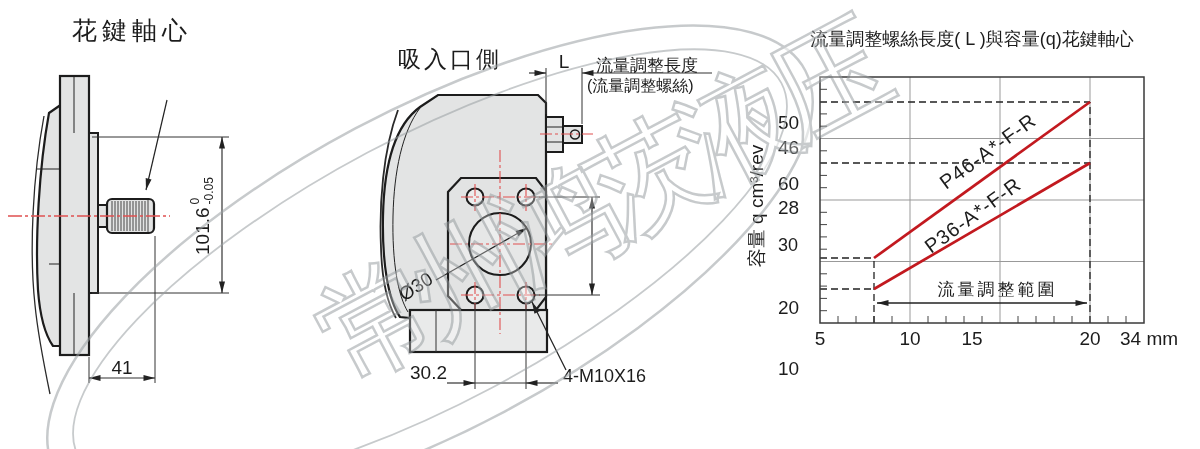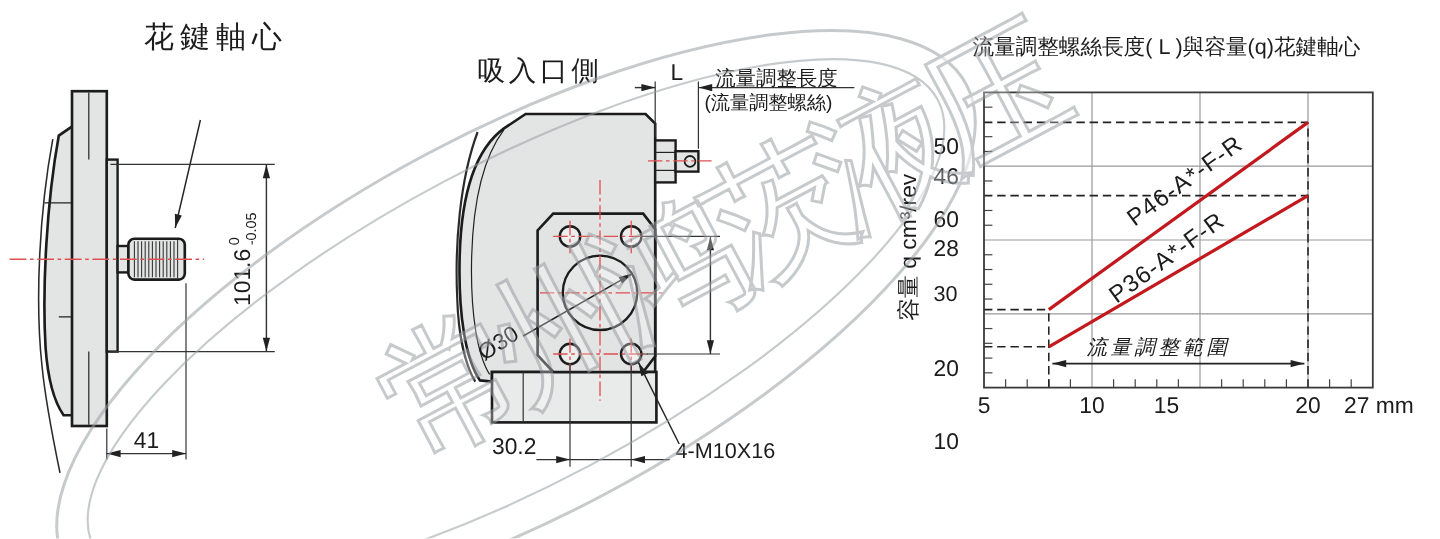--- a/index.html
+++ b/index.html
@@ -170,21 +170,21 @@
 
     <line x1="874" y1="258" x2="1090" y2="102" stroke="#c2191f" stroke-width="2.7"></line>
     <line x1="874" y1="289" x2="1090" y2="163" stroke="#c2191f" stroke-width="2.7"></line>
 
     <line x1="877" y1="303" x2="1087" y2="303" stroke="#222" stroke-width="1.3" marker-start="url(#aS)" marker-end="url(#aE)"></line>
 
     <rect x="820" y="77" width="324" height="246" fill="none" stroke="#3a3a3a" stroke-width="1.5"></rect>
   </g>
 </svg>
 
-<div class="lbl" style="left:72px;top:14px;font-size:25px;letter-spacing:5px;margin-left:48px;">花鍵軸心</div>
+<div class="lbl" style="left:72px;top:14px;font-size:25px;letter-spacing:5px;">花鍵軸心</div>
 <div class="lbl rot90" style="left:143px;top:203px;width:120px;height:26px;font-size:19px;">
   <span>101.6</span>
       <span class="tol">
         <span>0</span>
         <span>-0.05</span>
       </span>
 </div>
 <div class="lbl ctr" style="left:104px;top:357px;width:36px;font-size:19px;">41</div>
 
 <div class="lbl" style="left:398px;top:44px;font-size:23px;letter-spacing:3px;">吸入口側</div>
@@ -203,25 +203,25 @@
 <div class="lbl rgt" style="left:778px;top:127px;width:34px;font-size:19px;">60</div>
 <div class="lbl rgt" style="left:778px;top:151px;width:34px;font-size:19px;">28</div>
 <div class="lbl rgt" style="left:778px;top:189px;width:34px;font-size:18px;">30</div>
 <div class="lbl rgt" style="left:778px;top:251px;width:34px;font-size:19px;">20</div>
 <div class="lbl rgt" style="left:778px;top:312px;width:34px;font-size:19px;">10</div>
 
 <div class="lbl ctr" style="left:800px;top:328px;width:40px;font-size:19px;">5</div>
 <div class="lbl ctr" style="left:890px;top:328px;width:40px;font-size:19px;">10</div>
 <div class="lbl ctr" style="left:952px;top:328px;width:40px;font-size:19px;">15</div>
 <div class="lbl ctr" style="left:1070px;top:328px;width:40px;font-size:19px;">20</div>
-<div class="lbl" style="left:1120px;top:328px;font-size:19px;">27 mm</div>
+<div class="lbl" style="left:1120px;top:328px;font-size:19px;">34 mm</div>
 
 <div class="lbl ctr" style="left:923px;top:140px;width:130px;font-size:20px;letter-spacing:1px;transform:rotate(-36deg);">P46-A*-F-R</div>
 <div class="lbl ctr" style="left:908px;top:204px;width:130px;font-size:20px;letter-spacing:1px;transform:rotate(-36deg);">P36-A*-F-R</div>
-<div class="lbl ctr" style="left:888px;top:278px;width:155px;font-size:17px;letter-spacing:3px;font-style:italic;">流量調整範圍</div>
+<div class="lbl ctr" style="left:920px;top:278px;width:155px;font-size:17px;letter-spacing:3px;">流量調整範圍</div>
 
 <svg id="wm" width="1200" height="449" viewBox="0 0 1200 449">
   <g opacity="0.55">
     <ellipse cx="430" cy="270" rx="425" ry="160" transform="rotate(-28 430 270)" fill="none" stroke="#9aa0a3" stroke-width="2.5"></ellipse>
     <ellipse cx="430" cy="270" rx="398" ry="133" transform="rotate(-28 430 270)" fill="none" stroke="#9aa0a3" stroke-width="1.8"></ellipse>
     <text x="328" y="388" transform="rotate(-28 328 350)" font-size="118" style="letter-spacing:-16px;font-family:'DejaVu Sans',sans-serif;" fill="rgba(255,255,255,0.55)" stroke="#9aa0a3" stroke-width="2.5">常州鸿茨液压</text>
   </g>
 </svg>
 
 </div>

